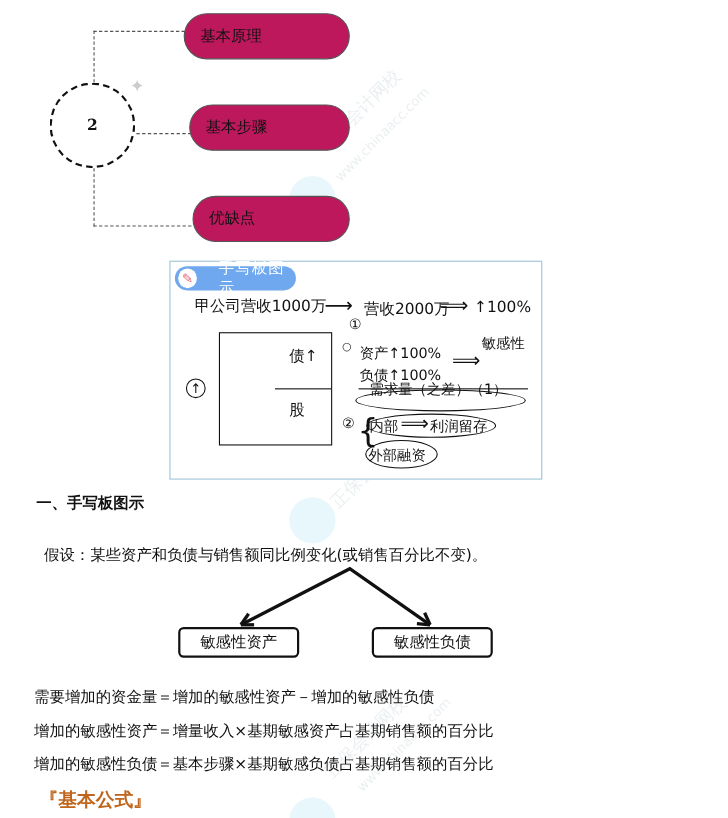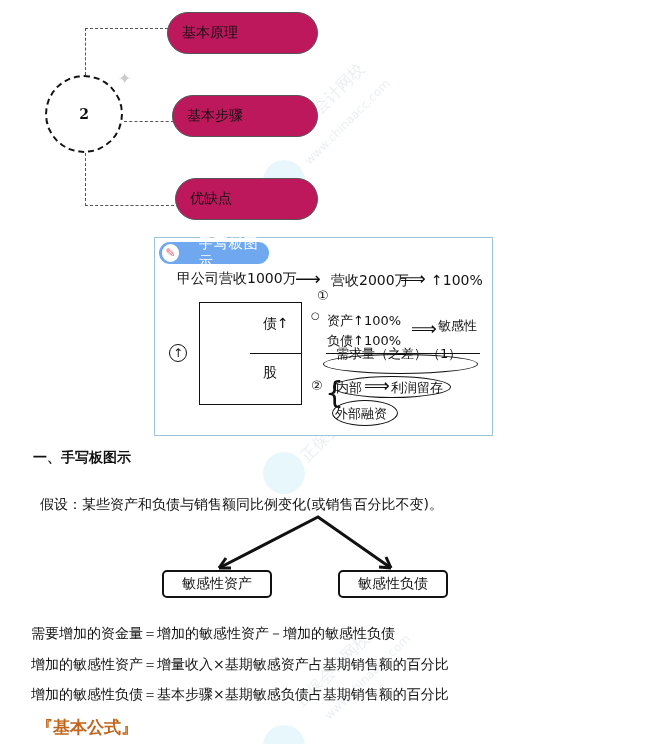--- a/index.html
+++ b/index.html
@@ -109,21 +109,21 @@
   </div>
 
   <div class="ellipse" style="left:14px;top:106px;width:18px;height:18px;display:flex;align-items:center;justify-content:center;">
     <span style="font-size:12px;">↑</span>
   </div>
 
   <span class="hw hw-small" style="left:156px;top:72px;font-size:10px;">○</span>
   <span class="hw hw-small" style="left:172px;top:74px;">资产↑100%</span>
   <span class="hw hw-small" style="left:172px;top:94px;">负债↑100%</span>
   <span class="hw" style="left:256px;top:80px;font-size:18px;">⟹</span>
-  <span class="hw hw-small" style="left:283px;top:79px;">敏感性</span>
+  <span class="hw hw-small" style="left:283px;top:65px;">敏感性</span>
 
   <div class="abs" style="left:171px;top:115px;width:154px;border-top:1.2px solid #111;"></div>
   <div class="ellipse" style="left:168px;top:116px;width:155px;height:20px;"></div>
   <span class="hw hw-small" style="left:181px;top:107px;">需求量（之差）（1）</span>
 
   <span class="hw hw-small" style="left:156px;top:140px;">②</span>
   <span class="hw" style="left:170px;top:138px;font-size:30px;line-height:34px;">{</span>
   <div class="ellipse" style="left:178px;top:138px;width:118px;height:22px;"></div>
   <span class="hw hw-small" style="left:181px;top:141px;">内部</span>
   <span class="hw" style="left:209px;top:137px;font-size:18px;">⟹</span>

